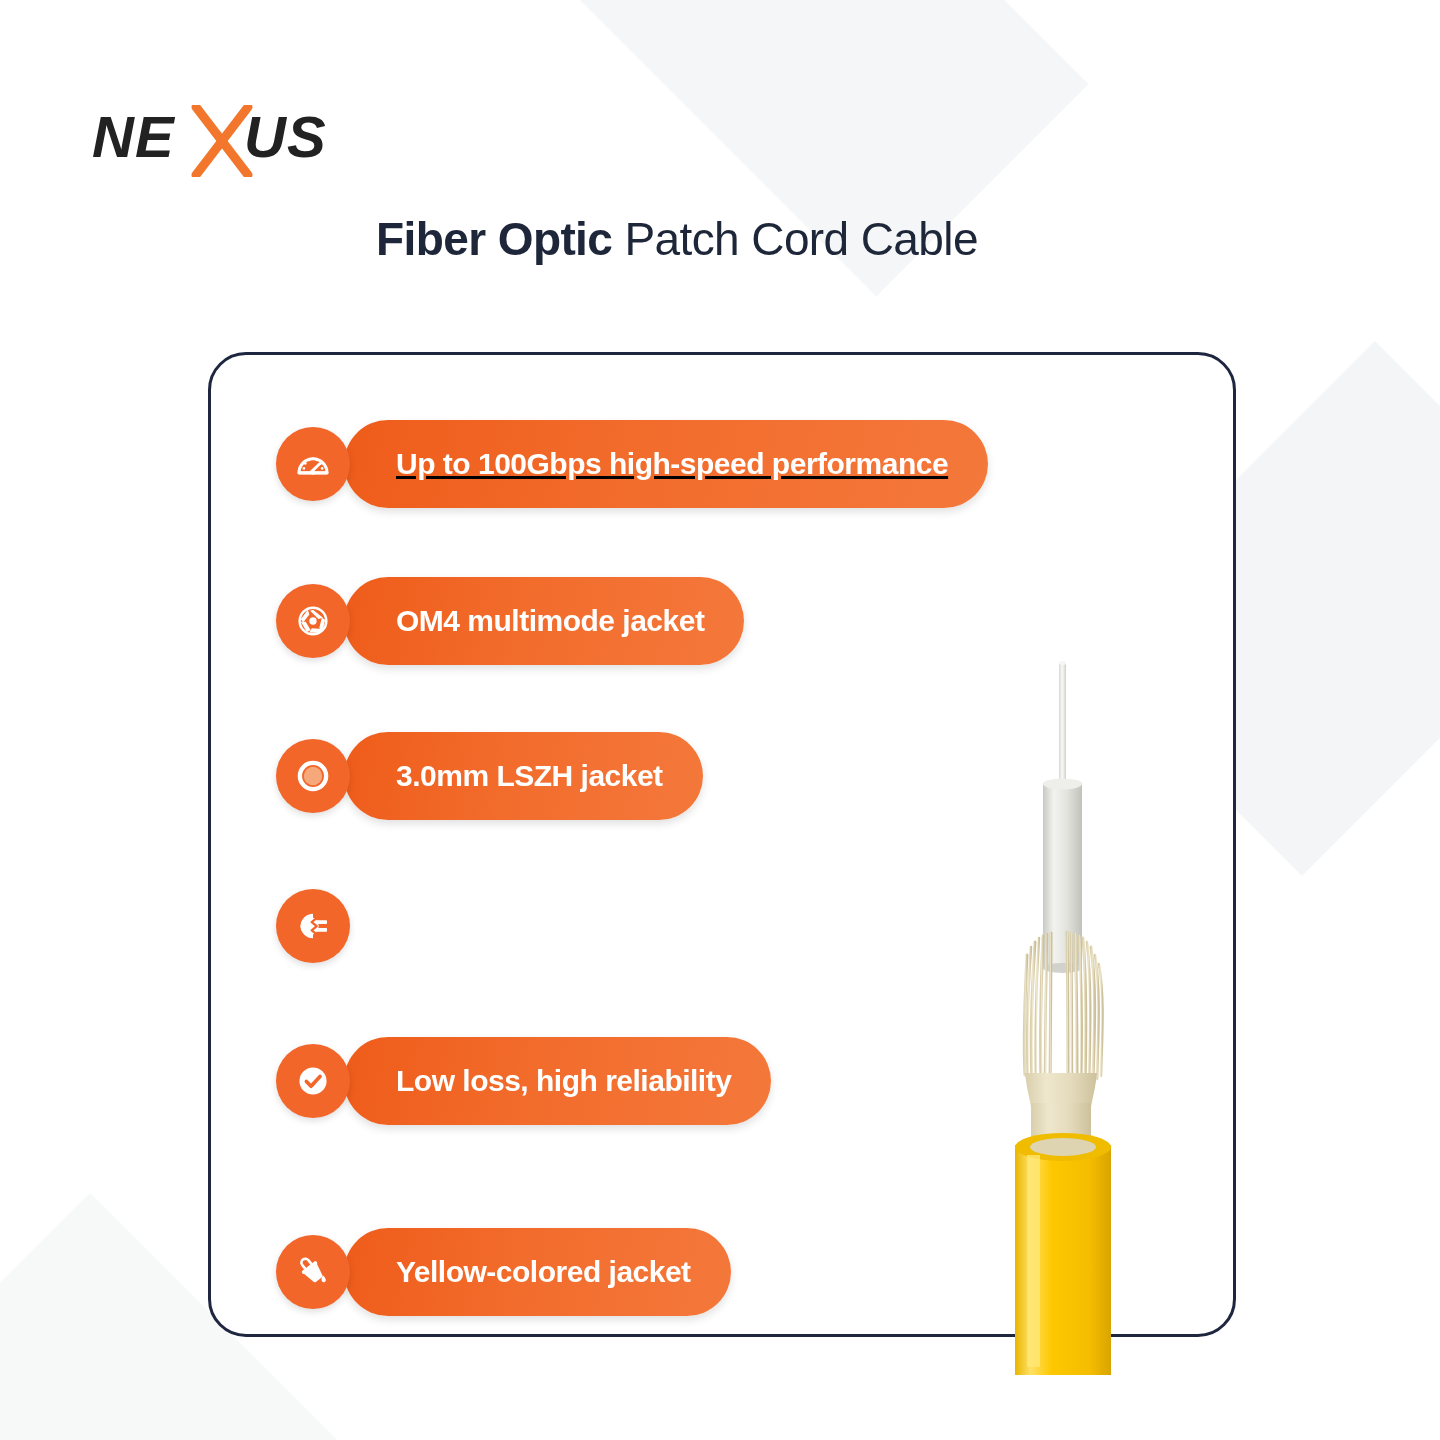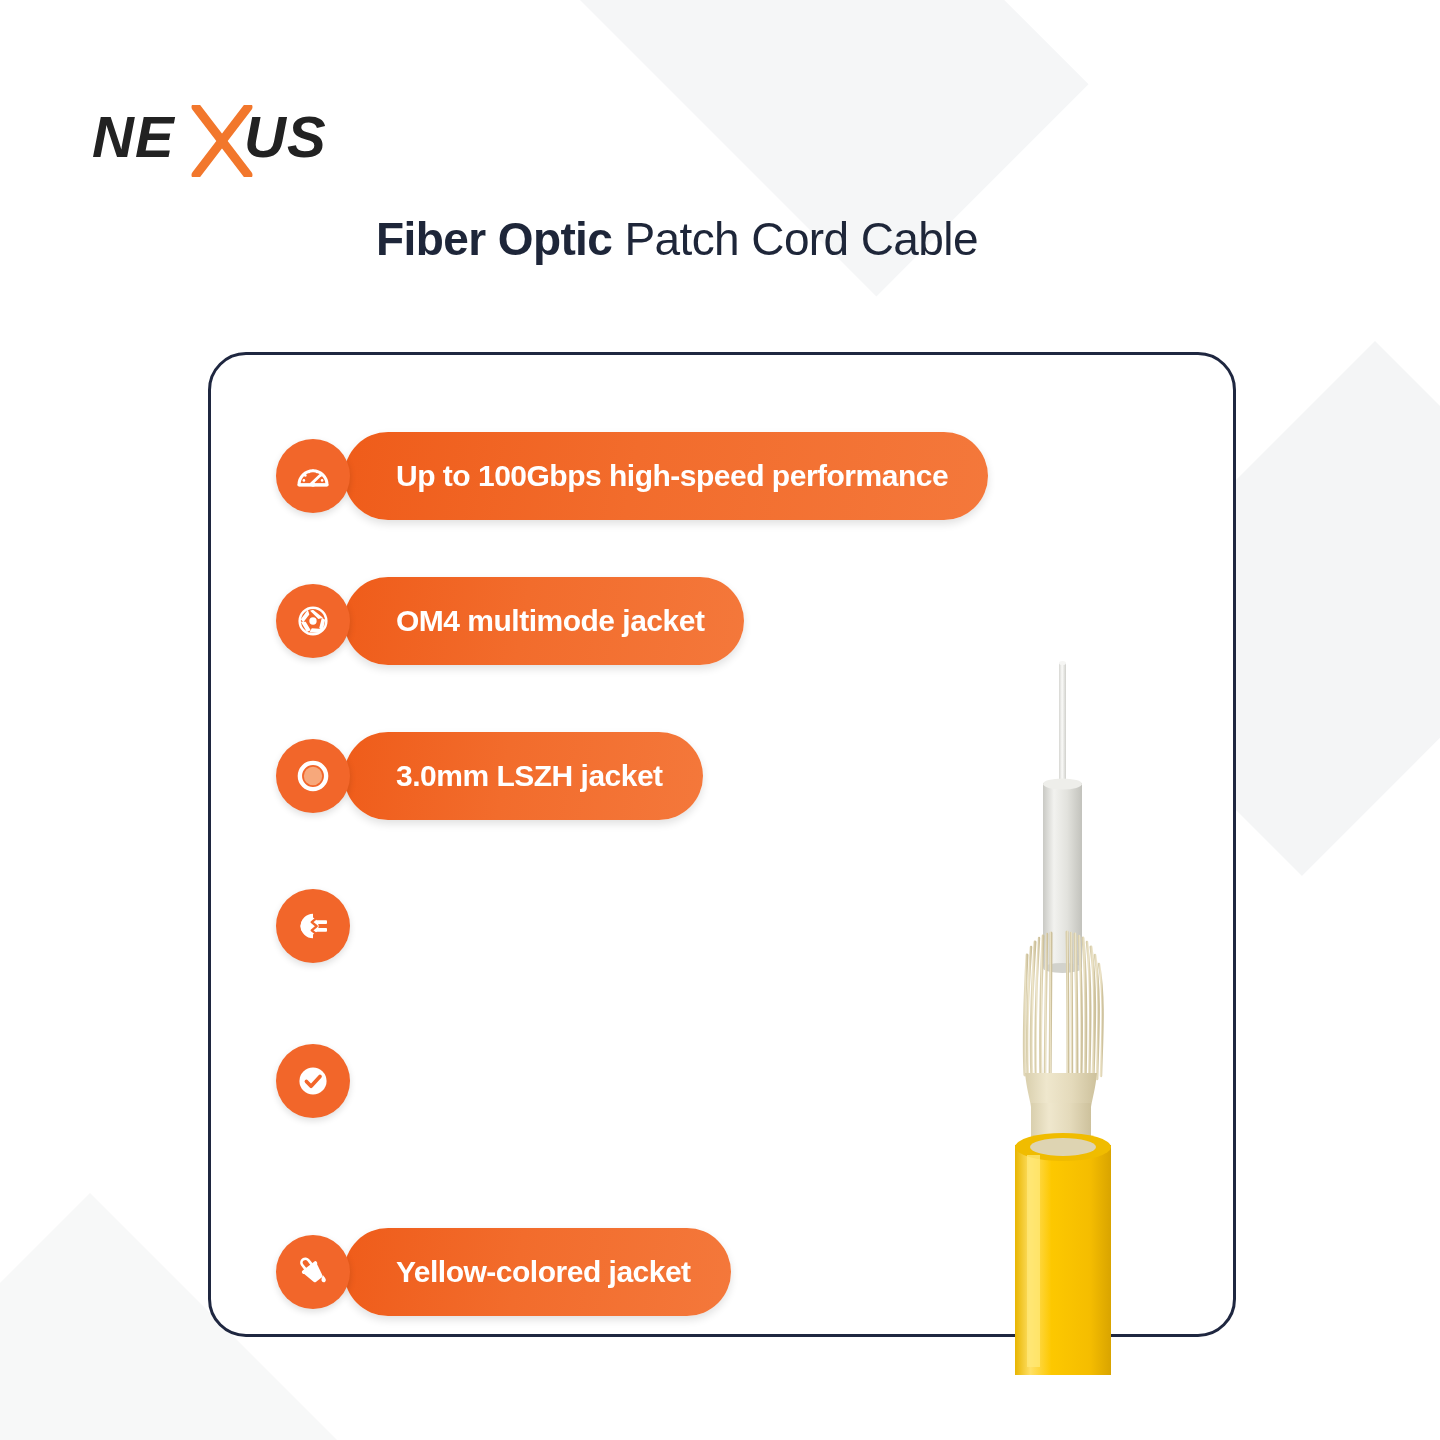--- a/index.html
+++ b/index.html
@@ -101,21 +101,21 @@
   }
   .pill-label {
     color:#ffffff;
     font-size:30px;
     font-weight:bold;
     letter-spacing:-0.5px;
     white-space:nowrap;
   }
 
   
-  .row-0 { left:276px; top:432px; }
+  .row-0 { left:276px; top:420px;text-decoration:underline; }
   .row-1 { left:276px; top:577px; }
   .row-2 { left:276px; top:732px; }
   .row-3 { left:276px; top:882px; }
   .row-4 { left:276px; top:1037px; }
   .row-5 { left:276px; top:1192px;margin-top:36px; }
 
   
   .product {
     position:absolute;
     left:975px; top:655px;
@@ -220,20 +220,23 @@
       </svg>
     </div>
   </div>
 
   <div class="feature-row row-4">
     <div class="icon-badge">
       <svg viewBox="0 0 48 48" width="42" height="42" aria-hidden="true">
         <circle cx="24" cy="24" r="15.5" fill="#fff"></circle>
         <path d="M16.5 24.5 L21.8 30 L32 18.8" fill="none" stroke="#f2662a" stroke-width="4.2" stroke-linecap="round" stroke-linejoin="round"></path>
       </svg>
+    </div>
+    <div class="pill">
+      <span class="pill-label">Low loss, high reliability</span>
     </div>
   </div>
 
   <div class="feature-row row-5">
     <div class="icon-badge">
       <svg viewBox="0 0 48 48" width="40" height="40" aria-hidden="true">
         <g transform="rotate(-38 24 24)">
           <path d="M14 18 L34 18 L30.5 34 A2 2 0 0 1 28.6 35.5 L19.4 35.5 A2 2 0 0 1 17.5 34 Z" fill="#fff"></path>
           <rect x="13" y="15" width="22" height="4.6" rx="2.3" fill="#fff"></rect>
           <path d="M19 15 L19 9.5 A4.6 4.6 0 0 1 28.4 9.5 L28.4 15" fill="none" stroke="#fff" stroke-width="3.2" stroke-linecap="round"></path>

